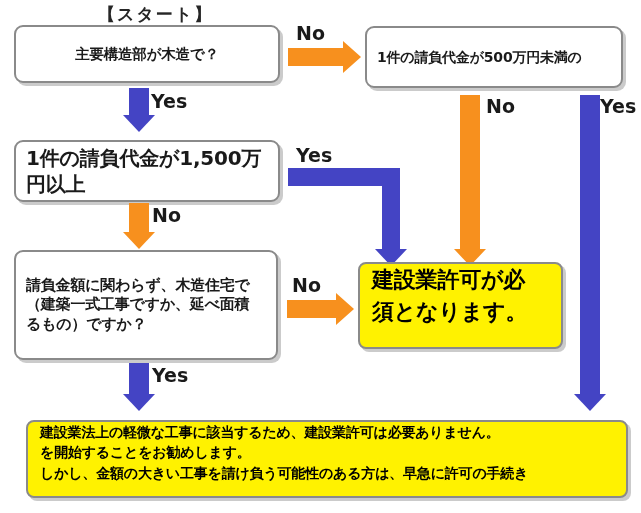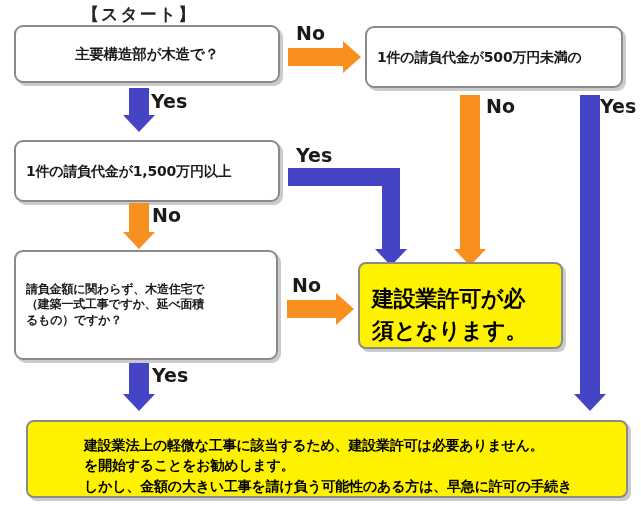--- a/index.html
+++ b/index.html
@@ -30,21 +30,21 @@
   .qbox.center .txt{text-align:center;}
 
   
   .ybox{
     box-sizing:border-box;
     background:#FFF200;
     border:2px solid #8a8a8a;
     border-radius:8px;
     box-shadow:3px 3px 0 rgba(140,140,140,.45);
     display:flex;
-    align-items:flex-end;
+    align-items:flex-start;
     color:#000000;
     font-weight:bold;
     line-height:1.45;
     letter-spacing:-0.2px;
   }
   .ybox .txt{padding:0 12px;width:100%;}
 
   
   .elabel{
     font-weight:bold;
@@ -84,21 +84,21 @@
     font-size:17px;
     letter-spacing:2px;
     white-space:nowrap;
   }
 </style>
 </head>
 <body>
 
 <div id="canvas">
 
-  <div class="abs startlabel" style="left:82px;top:3px;">【スタート】</div>
+  <div class="abs startlabel" style="left:98px;top:3px;">【スタート】</div>
 
   <div class="abs qbox center" style="left:14px;top:25px;width:266px;height:58px;font-size:14.5px;">
     <div class="txt">主要構造部が木造で？</div>
   </div>
 
   <div class="abs elabel" style="left:296px;top:24px;">No</div>
   <div>
     <div class="bar or abs" style="left:288px;top:48px;width:56px;height:18px;"></div>
     <div class="tri tri-right-or abs" style="left:343px;top:41px;"></div>
   </div>
@@ -120,40 +120,40 @@
     <div class="bar or abs" style="left:460px;top:95px;width:20px;height:155px;"></div>
     <div class="tri tri-down-or abs" style="left:454px;top:249px;"></div>
   </div>
 
   <div class="abs elabel" style="left:600px;top:97px;">Yes</div>
   <div>
     <div class="bar bl abs" style="left:580px;top:95px;width:20px;height:300px;"></div>
     <div class="tri tri-down-bl abs" style="left:574px;top:394px;"></div>
   </div>
 
-  <div class="abs qbox" style="left:14px;top:140px;width:266px;height:62px;font-size:14px;">
+  <div class="abs qbox" style="left:14px;top:140px;width:266px;height:62px;font-size:20px;">
     <div class="txt">
       <div>1件の請負代金が1,500万円以上</div>
     </div>
   </div>
 
   <div class="abs elabel" style="left:296px;top:146px;">Yes</div>
   <div>
     <div class="bar bl abs" style="left:288px;top:168px;width:112px;height:18px;"></div>
     <div class="bar bl abs" style="left:382px;top:168px;width:18px;height:82px;"></div>
     <div class="tri tri-down-bl abs" style="left:375px;top:249px;"></div>
   </div>
 
   <div class="abs elabel" style="left:152px;top:206px;">No</div>
   <div>
     <div class="bar or abs" style="left:129px;top:203px;width:20px;height:30px;"></div>
     <div class="tri tri-down-or abs" style="left:123px;top:232px;"></div>
   </div>
 
-  <div class="abs qbox" style="left:14px;top:250px;width:264px;height:110px;font-size:12px;">
+  <div class="abs qbox" style="left:14px;top:250px;width:264px;height:110px;font-size:15px;">
     <div class="txt">
       <div>請負金額に関わらず、木造住宅で</div>
       <div>（建築一式工事ですか、延べ面積</div>
       <div>るもの）ですか？</div>
     </div>
   </div>
 
   <div class="abs elabel" style="left:292px;top:276px;">No</div>
   <div>
     <div class="bar or abs" style="left:287px;top:300px;width:50px;height:18px;"></div>
@@ -166,21 +166,21 @@
     <div class="tri tri-down-bl abs" style="left:123px;top:394px;"></div>
   </div>
 
   <div class="abs ybox" style="left:358px;top:262px;width:205px;height:87px;font-size:22px;">
     <div class="txt">
       <div>建設業許可が必</div>
       <div>須となります。</div>
     </div>
   </div>
 
-  <div class="abs ybox" style="left:26px;top:420px;width:602px;height:78px;font-size:14px;padding-left:44px;">
+  <div class="abs ybox" style="left:26px;top:420px;width:602px;height:78px;font-size:14px;">
     <div class="txt">
       <div>建設業法上の軽微な工事に該当するため、建設業許可は必要ありません。</div>
       <div>を開始することをお勧めします。</div>
       <div>しかし、金額の大きい工事を請け負う可能性のある方は、早急に許可の手続き</div>
     </div>
   </div>
 
 </div>
 
 </body></html>

